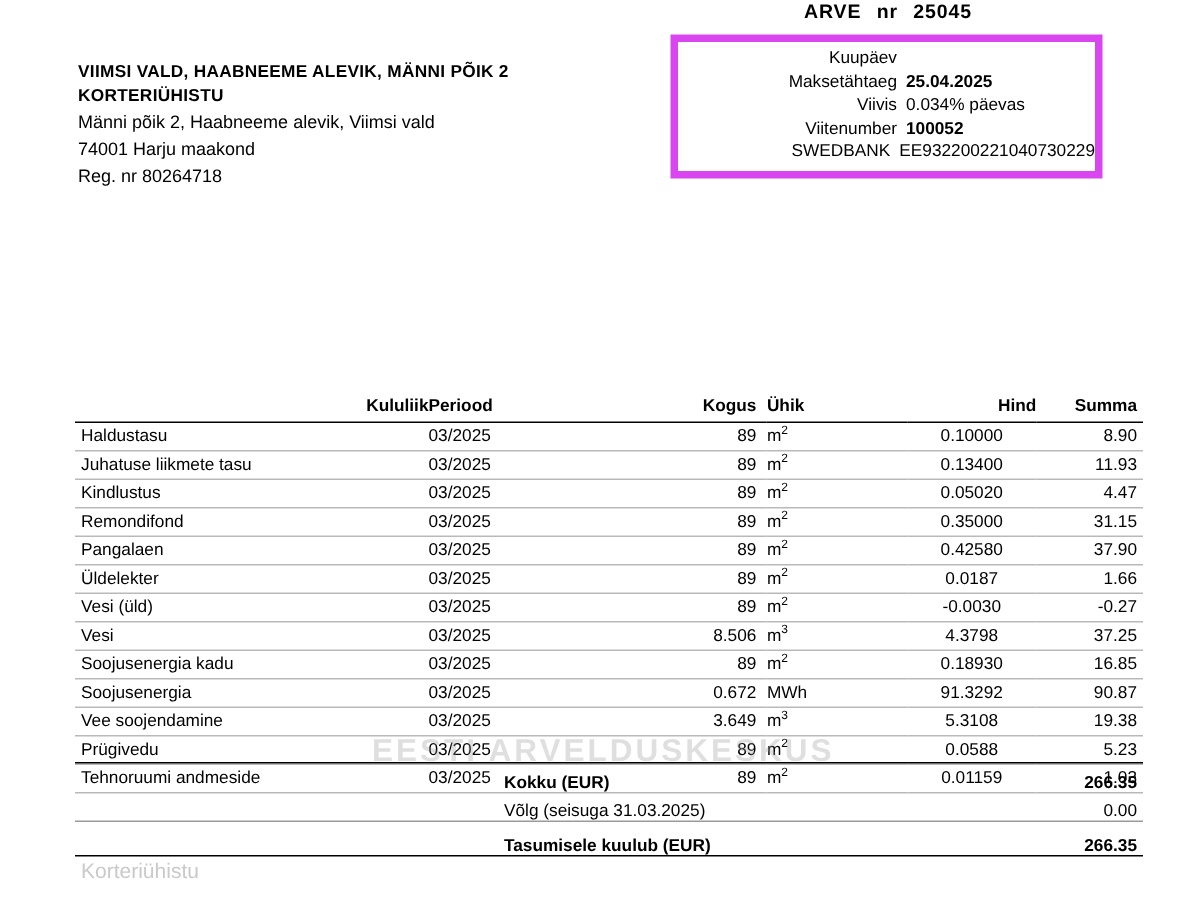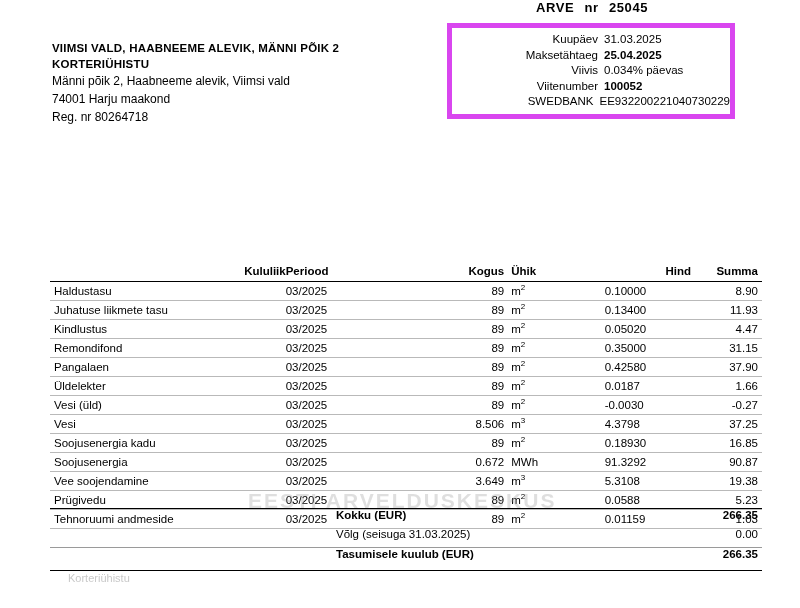--- a/index.html
+++ b/index.html
@@ -111,21 +111,21 @@
   table.items td {
     padding: 1px 0 1px 0;
     border-bottom: 0.6px solid #b9b9b9;
     line-height: 16px;
     white-space: nowrap;
   }
   .c-name  { text-align: left;  width: 236px; padding-left: 4px !important; }
   .c-per   { text-align: left;  width: 150px; }
   .c-qty   { text-align: right; width: 74px; padding-right: 7px !important; }
   .c-unit  { text-align: left;  width: 96px; }
-  .c-price { text-align: left; width: 88px; }
+  .c-price { text-align: center; width: 88px; }
   .c-sum   { text-align: right; width: 68px; padding-right: 4px !important; }
 
   th.c-name { text-align: right; }
   th.c-per  { text-align: left; }
   th.c-qty  { text-align: right; }
   th.c-unit { text-align: left; }
   th.c-price{ text-align: right; }
   th.c-sum  { text-align: right; }
 
   sup { font-size: 8px; vertical-align: super; line-height: 0; }
@@ -136,44 +136,44 @@
     left: 50px;
     top: 508px;
     width: 712px;
     font-size: 11.5px;
   }
   .totals .rule-top {
     border-top: 1.3px solid #000;
   }
   .trow {
     display: flex;
-    align-items: flex-start;
+    align-items: flex-end;
     height: 19px;
   }
   .trow .lbl {
     width: 640px;
     text-align: left;
     padding-left: 286px;
     box-sizing: border-box;
   }
   .trow .val {
     flex: 1;
     text-align: right;
     padding-right: 4px;
   }
   .trow.bold .lbl, .trow.bold .val { font-weight: bold; }
   .rule-mid { border-top: 0.7px solid #9a9a9a; }
   .rule-strong { border-top: 1.3px solid #000; }
   .grand { height: 22px; }
 
   .footnote {
     position: absolute;
-    left: 68px;
+    left: 54px;
     top: 572px;
-    font-size: 11px;
+    font-size: 14px;
     color: #c9c9c9;
   }
 
   
   .watermark {
     position: absolute;
     left: 248px;
     top: 489px;
     font-size: 21px;
     font-weight: bold;
@@ -199,21 +199,20 @@
 
   <div class="invoice-block">
     <div class="invoice-title">
       <span>ARVE</span>
       <span class="num">nr</span>
       <span class="num">25045</span>
     </div>
     <div class="meta-box">
       <div class="meta-row">
         <div class="meta-label">Kuupäev</div>
-        <div class="meta-value">31.03.2025</div>
       </div>
       <div class="meta-row">
         <div class="meta-label">Maksetähtaeg</div>
         <div class="meta-value bold">25.04.2025</div>
       </div>
       <div class="meta-row">
         <div class="meta-label">Viivis</div>
         <div class="meta-value">0.034% päevas</div>
       </div>
       <div class="meta-row">

